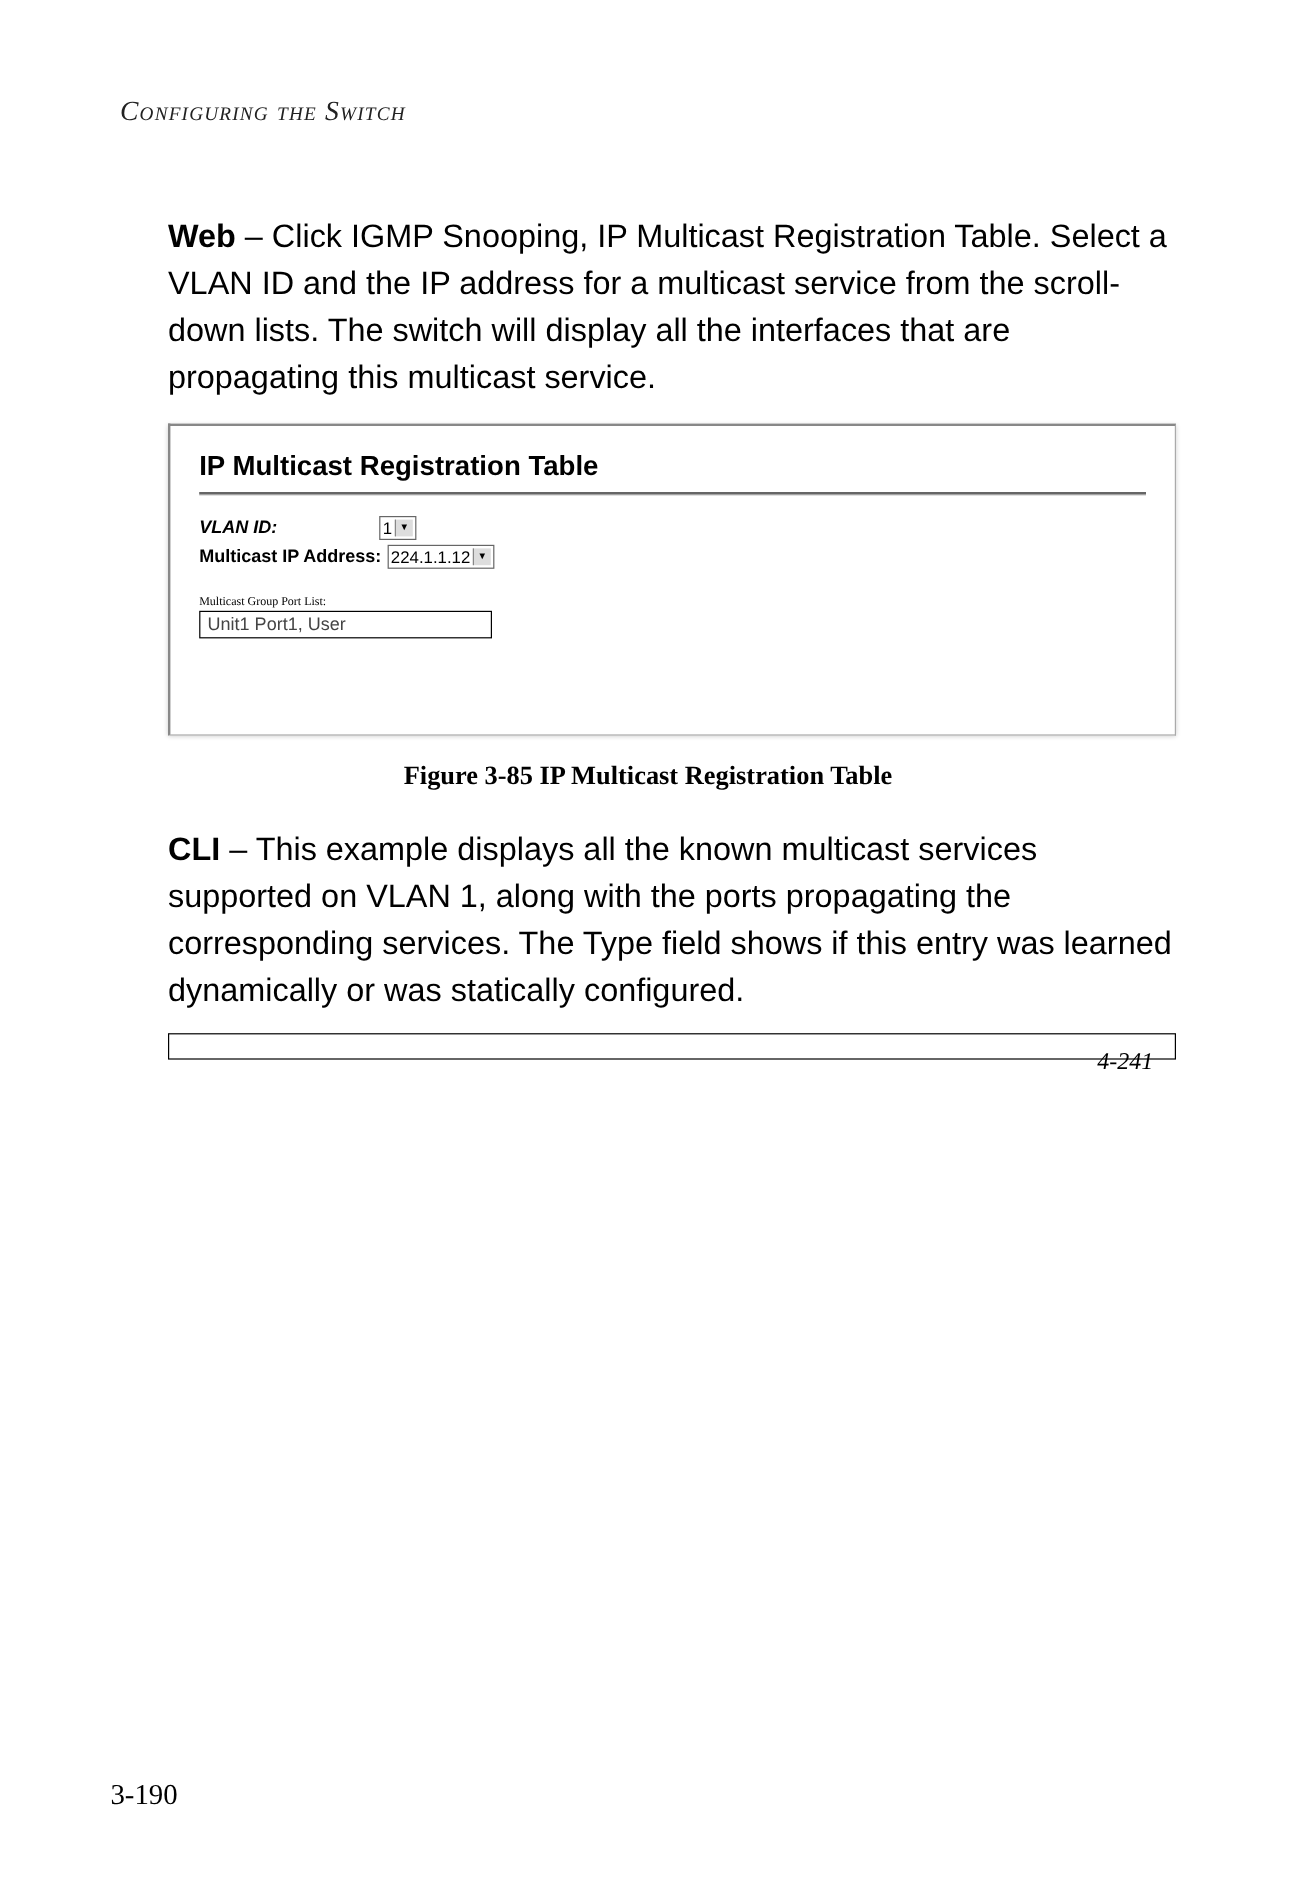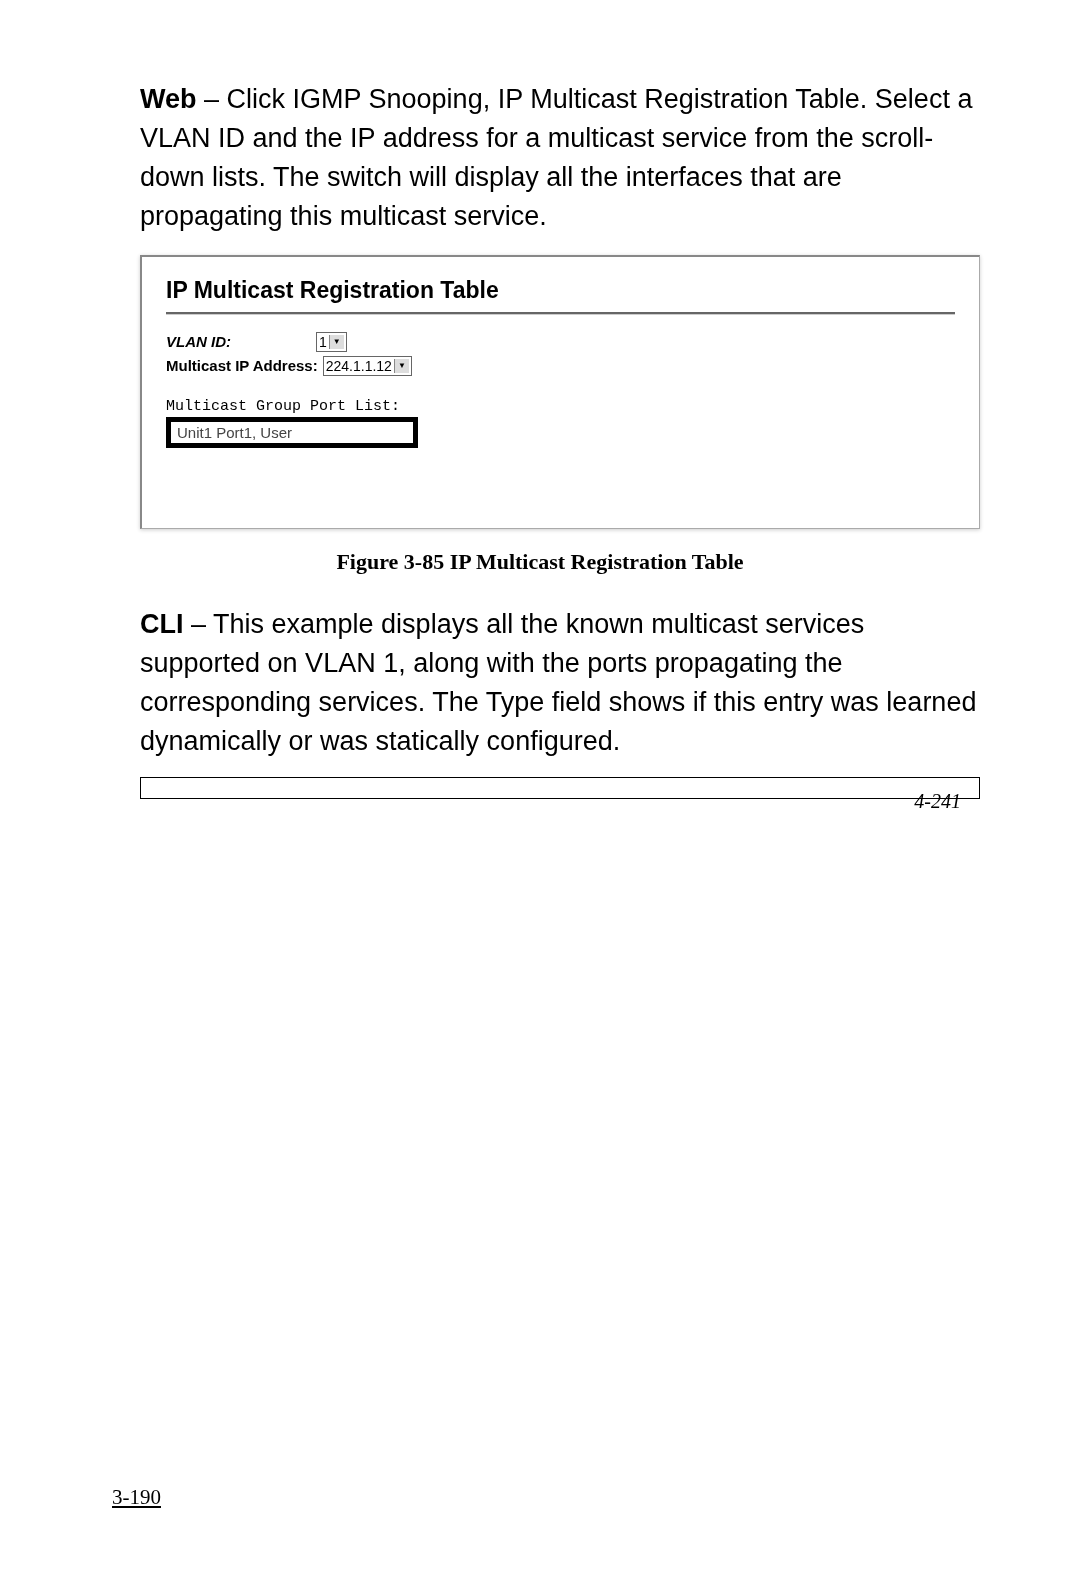--- a/index.html
+++ b/index.html
@@ -95,28 +95,28 @@
       border-left: 1px solid #888;
       width: 14px;
       height: 14px;
       display: inline-flex;
       align-items: center;
       justify-content: center;
       font-size: 8px;
       line-height: 8px;
     }
     .port-list-label {
-      font-family: Liberation Mono, monospace;
-      font-size: 15px;
+      font-family: Liberation Serif, serif;
+      font-size: 10px;
       margin-top: 22px;
     }
     .port-list-box {
       font-family: Arial, Helvetica, sans-serif;
       font-size: 15px;
-      border: 5px solid #000000;
+      border: 1px solid #000000;
       width: 230px;
       padding: 2px 6px;
       margin-top: 2px;
       color: #444;
     }
     .caption {
       text-align: center;
       font-weight: bold;
       font-size: 22px;
       margin: 20px 0 30px 0;
@@ -135,31 +135,31 @@
       position: absolute;
       right: 18px;
       top: 10px;
       font-style: italic;
       font-family: Georgia, serif;
       font-size: 20px;
     }
     .page-number {
       position: absolute;
       bottom: 60px;
-      left: 112px;
-      font-size: 21px;
+      left: 92px;
+      font-size: 24px;
       font-family: Georgia, serif;
-      text-decoration: underline;
     }
   </style>
 </head>
 <body>
 
 <div class="page">
 
+  <div class="header">Configuring the Switch</div>
 
   <p class="body-text">
     <span class="lead">Web</span><span> – Click IGMP Snooping, IP Multicast Registration Table. Select a VLAN ID and the IP address for a multicast service from the scroll-down lists. The switch will display all the interfaces that are propagating this multicast service.</span>
   </p>
 
   <div class="figure">
     <h2>IP Multicast Registration Table</h2>
 
     <div class="form-row">
       <span class="label-bold">VLAN ID:</span>

